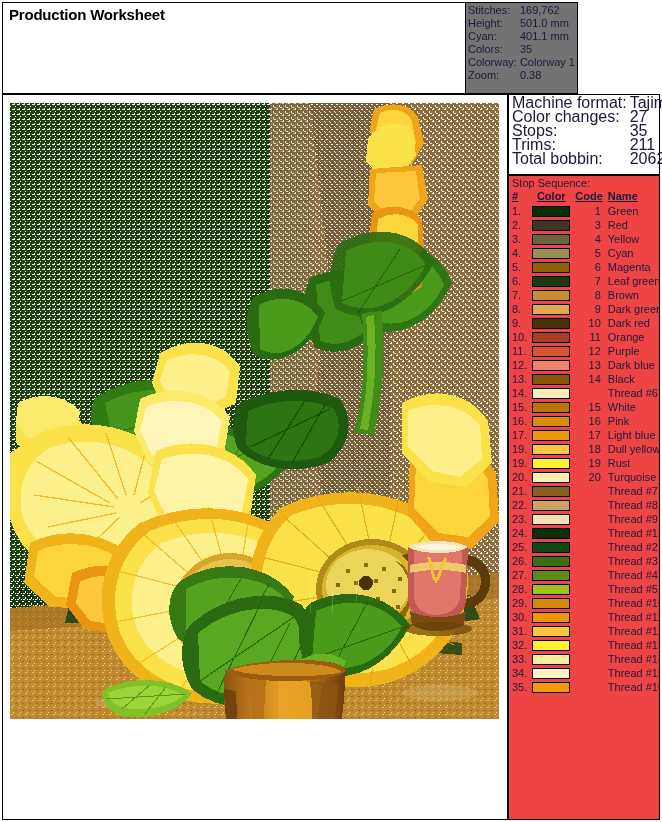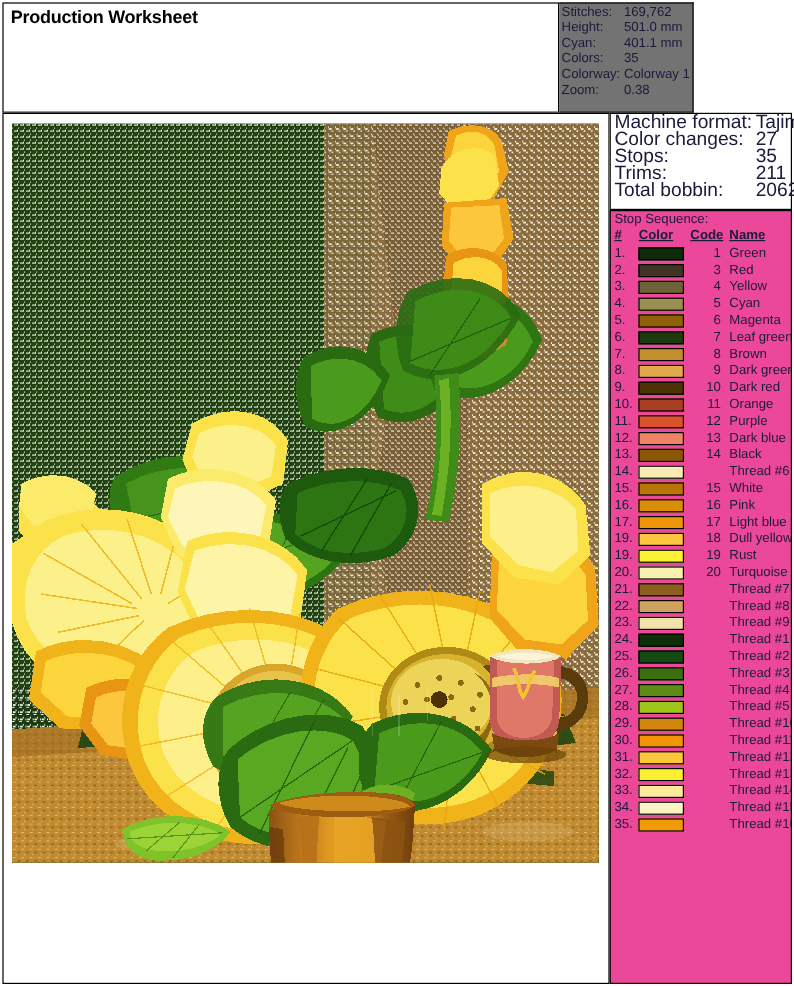--- a/index.html
+++ b/index.html
@@ -126,21 +126,21 @@
     vertical-align: top;
   }
   #machine-box td.k { width: 77px; }
 
   
   #stopseq-box {
     position: absolute;
     left: 506px; top: 173px;
     width: 152px; height: 645px;
     border: 1px solid #000;
-    background: #ec4899;
+    background: #ef4444;
     padding: 0;
     overflow: hidden;
   }
   #stopseq-title {
     font-size: 11px;
     line-height: 13px;
     color: #1a1a3c;
     padding: 1px 0 0 3px;
     white-space: nowrap;
   }
@@ -152,21 +152,21 @@
   #stopseq-table th {
     font-size: 11px;
     line-height: 13px;
     font-weight: bold;
     color: #1a1a3c;
     text-decoration: underline;
     padding: 0 2px 1px 3px;
     white-space: nowrap;
   }
   #stopseq-table th.h-num   { text-align: left;  width: 20px; }
-  #stopseq-table th.h-color { text-align: left;  width: 42px; }
+  #stopseq-table th.h-color { text-align: center;  width: 42px; }
   #stopseq-table th.h-code  { text-align: right;  width: 30px; }
   #stopseq-table th.h-name  { text-align: left; }
   #stopseq-table td {
     font-size: 11px;
     line-height: 14px;
     color: #1a1a3c;
     padding: 0 2px 0 3px;
     white-space: nowrap;
     vertical-align: middle;
     height: 14px;

